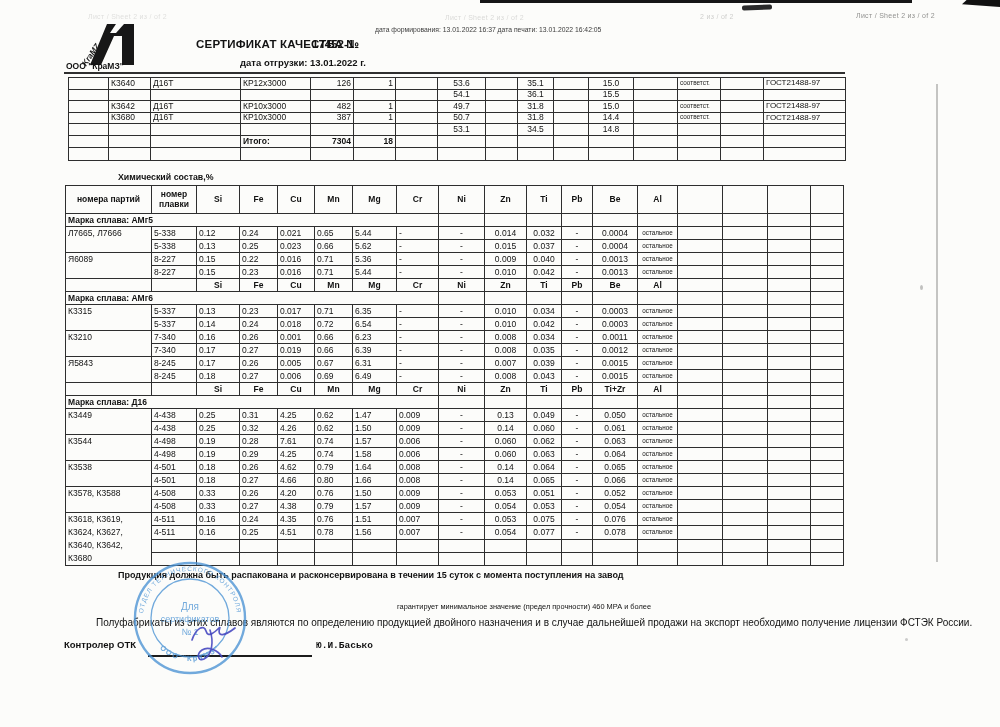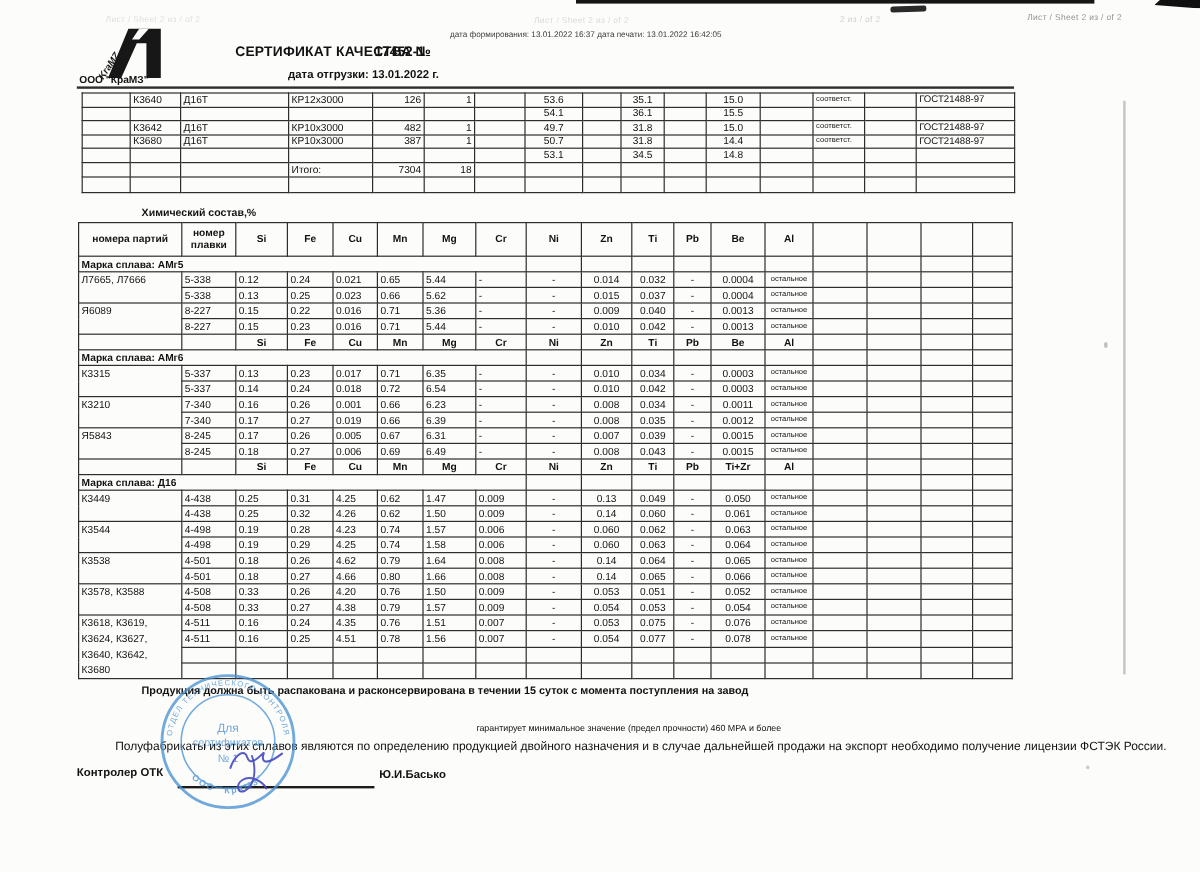--- a/index.html
+++ b/index.html
@@ -22,41 +22,41 @@
   .meta-line{left:375px;top:26px;font-size:6.8px;color:#3c3c3c;}
   .ship-date{left:240px;top:57px;font-size:9.5px;font-weight:bold;}
   .sheet-label{left:856px;top:12px;}
   
   table{border-collapse:collapse;table-layout:fixed;}
   #shipTable{left:68px;top:77px;width:777px;border:1.7px solid #262626;}
   #chemTable{left:65px;top:185px;width:778px;border:1.7px solid #262626;}
   td{border:1px solid #2e2e2e;font-size:8.5px;padding:0 2px;overflow:hidden;white-space:nowrap;line-height:1.05;}
   #shipTable tr{height:11.5px;}
   #shipTable tr.total-row{height:12px;}
-  #shipTable tr.total-row td{font-weight:normal;}
+  #shipTable tr.total-row td{font-weight:bold;}
   #shipTable tr.blank-row{height:13px;}
   .a-l{text-align:left;}.a-r{text-align:right;}.a-c{text-align:center;}
   .a-sm{font-size:6.4px;text-align:left;color:#222;}
   .a-g{font-size:8px;text-align:left;}
   .chem-label{left:118px;top:172px;font-size:8.8px;font-weight:bold;}
   #chemTable tr{height:13px;}
   #chemTable tr.head-row{height:28px;}
   #chemTable tr.head-row td{font-weight:bold;text-align:center;white-space:pre-line;font-size:8.5px;line-height:1.1;}
   td.marka{font-weight:bold;text-align:left;font-size:8.5px;}
   td.party{white-space:pre-line;line-height:13px;vertical-align:top;text-align:left;}
   td.elem{font-weight:bold;text-align:center;}
   td.alsmall{font-size:6.3px;text-align:center;}
   
   .note1{left:118px;top:570px;font-size:9px;font-weight:600;}
   .note2{left:64px;top:587px;font-size:7.4px;font-weight:500;}
   .note3{left:397px;top:602px;font-size:7.4px;font-weight:500;}
   .note4{left:64px;top:617px;font-size:10px;font-weight:500;margin-left:32px;}
   .ctrl-label{left:64px;top:639px;font-size:9.5px;font-weight:bold;}
   .sig-line{left:148px;top:655px;width:164px;height:1.5px;background:#1c1c1c;}
-  .ctrl-name{left:316px;top:640px;font-size:9.5px;font-weight:bold;}
+  .ctrl-name{left:316px;top:640px;font-size:9.5px;font-weight:bold;font-family:Liberation Mono, monospace;}
   .stamp{left:132px;top:558px;}
 </style>
 </head>
 <body>
 
 <div class="page">
 
   <div class="abs scan-topline"></div>
   <div class="abs scan-blob1"></div>
   <div class="abs scan-corner"></div>
@@ -585,21 +585,21 @@
           <td></td>
           <td></td>
           <td></td>
           <td></td>
         </tr>
         <tr>
           <td class="party" rowspan="2">К3544</td>
           <td class="a-l">4-498</td>
           <td class="a-l">0.19</td>
           <td class="a-l">0.28</td>
-          <td class="a-l">4.23</td>
+          <td class="a-l">7.61</td>
           <td class="a-l">0.74</td>
           <td class="a-l">1.57</td>
           <td class="a-l">0.006</td>
           <td class="a-c">-</td>
           <td class="a-c">0.060</td>
           <td class="a-c">0.062</td>
           <td class="a-c">-</td>
           <td class="a-c">0.063</td>
           <td class="alsmall">остальное</td>
           <td></td>

